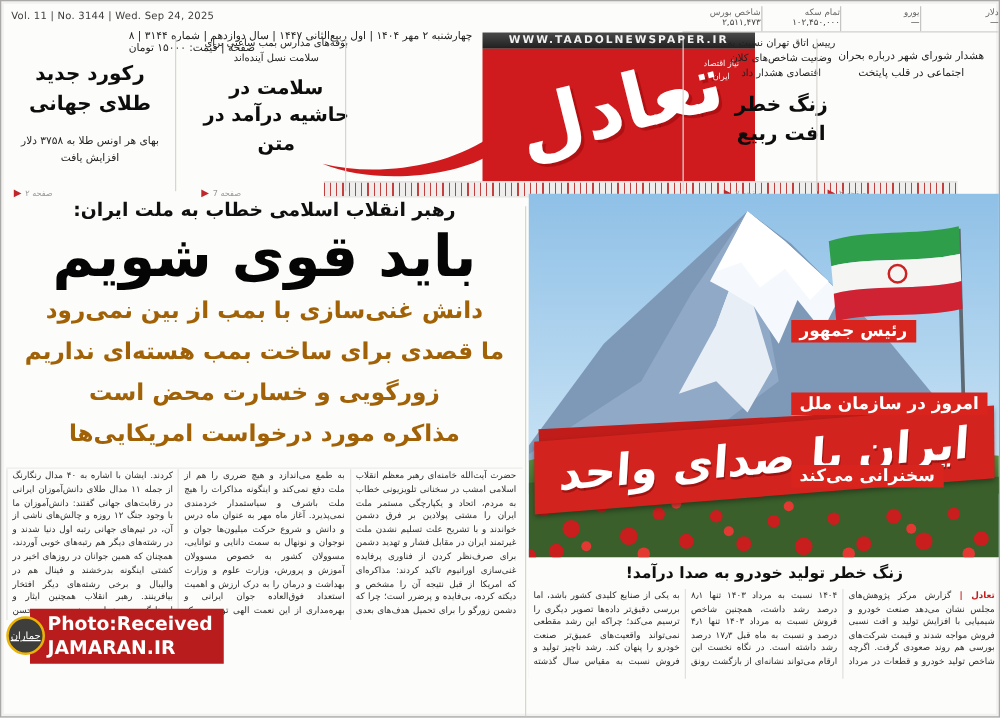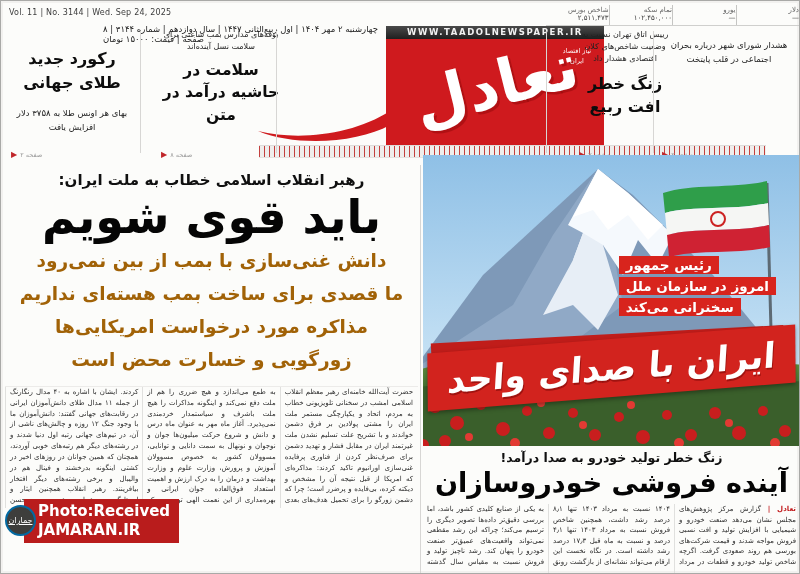--- a/index.html
+++ b/index.html
@@ -38,40 +38,40 @@
   .story{position:absolute;top:26px;height:132px;direction:rtl;text-align:center;}
   .story .kick{font-size:8px;line-height:1.5;color:#222;font-weight:500;}
   .story .hl{font-weight:900;color:#0d0d0d;}
   .story .sub{font-size:8.5px;line-height:1.6;color:#222;}
   .marker{position:absolute;bottom:2px;left:4px;display:flex;align-items:center;gap:3px;direction:ltr;}
   .marker .tri{color:#c0262a;font-size:8px;line-height:1;}
   .marker .pg{font-size:6.5px;color:#999;direction:rtl;}
   .vdiv{position:absolute;width:1px;background:#d7d6d4;}
 
   
-  .lead{position:absolute;left:2px;top:162px;width:413px;direction:rtl;text-align:center;}
+  .lead{position:absolute;left:2px;top:150px;width:413px;direction:rtl;text-align:center;}
   .lead .kick{font-size:15px;font-weight:700;margin-top:6px;color:#101010;}
   .lead .hl{font-size:46px;font-weight:900;line-height:1.2;margin-top:1px;color:#050505;letter-spacing:-1px;}
   .lead .deck div{font-size:18.5px;font-weight:700;line-height:1.78;color:#a16207;}
   .lead .body{margin-top:9px;height:122px;overflow:hidden;column-count:3;column-gap:9px;
               column-rule:1px solid #e0e0de;font-size:7px;line-height:1.55;text-align:justify;color:#2b2b2b;
               padding:0 5px;border-top:1px solid #eceBe9;}
   .redb{color:#c21d1f;font-weight:bold;}
 
   
   .credit{position:absolute;left:0px;top:334px;display:flex;align-items:center;z-index:5;direction:ltr;}
-  .credit .circ{width:31px;height:31px;border-radius:50%;background:#3e3e3c;border:2px solid #0369a1;color:#fff;
+  .credit .circ{width:31px;height:31px;border-radius:50%;background:#3e3e3c;border:2px solid #eab308;color:#fff;
                 display:flex;align-items:center;justify-content:center;font-size:8px;z-index:2;text-decoration:underline;}
   .credit .txt{background:#b91c1c;color:#fff;font-size:15px;font-weight:bold;line-height:1.25;
                padding:3px 9px 3px 14px;margin-left:-12px;direction:ltr;text-align:left;}
 
   
   .photo{position:absolute;left:420px;top:152px;width:377px;height:291px;overflow:hidden;background:#9fc8e8;}
   .photo svg{position:absolute;inset:0;}
-  .pkicker{position:absolute;right:24px;top:98px;display:flex;flex-direction:column;align-items:flex-end;direction:rtl;z-index:4;}
+  .pkicker{position:absolute;right:10px;top:98px;display:flex;flex-direction:column;align-items:flex-end;direction:rtl;z-index:4;gap:37px;}
   .pkicker div{background:#d8241d;color:#fff;font-size:13.5px;font-weight:700;padding:1px 7px;margin-top:3px;white-space:nowrap;}
   .banner{position:absolute;left:4px;right:4px;top:184px;height:58px;transform:rotate(-4.5deg);z-index:3;}
   .banner .bg{position:absolute;inset:0;background:#d2231e;transform:skewX(-4deg);box-shadow:0 2px 4px rgba(0,0,0,.35);}
   .banner .bg2{position:absolute;left:6px;right:10px;top:-5px;height:14px;background:#c01d1a;transform:rotate(1.5deg);}
   .banner .tx{position:absolute;inset:0;display:flex;align-items:center;justify-content:center;color:#fff;
               font-size:35px;font-weight:900;direction:rtl;transform:skewX(-8deg);
               text-shadow:1px 2px 0 rgba(100,0,0,.45);}
 
   
   .auto{position:absolute;left:420px;top:447px;width:377px;direction:rtl;text-align:center;}
@@ -135,21 +135,21 @@
       <span class="tri">▶</span>
       <span class="pg fa">صفحه ۷</span>
     </div>
   </div>
 
   <div class="story fa" style="left:154px;width:128px;">
     <div class="kick">بوفه‌های مدارس بمب ساعتی برای سلامت نسل آینده‌اند</div>
     <div class="hl" style="font-size:15.5px;line-height:1.45;margin-top:6px;">سلامت در حاشیه درآمد در متن</div>
     <div class="marker">
       <span class="tri">▶</span>
-      <span class="pg fa">صفحه ۸</span>
+      <span class="pg fa">صفحه 7</span>
     </div>
   </div>
 
   <div class="story fa" style="left:4px;width:130px;">
     <div class="hl" style="font-size:16px;line-height:1.5;margin-top:18px;">رکورد جدید طلای جهانی</div>
     <div class="sub" style="margin-top:12px;">بهای هر اونس طلا به ۳۷۵۸ دلار افزایش یافت</div>
     <div class="marker">
       <span class="tri">▶</span>
       <span class="pg fa">صفحه ۲</span>
     </div>
@@ -160,22 +160,22 @@
   <div class="vdiv" style="left:543px;top:28px;height:122px;"></div>
   <div class="vdiv" style="left:650px;top:28px;height:122px;"></div>
   <div class="vdiv" style="left:417px;top:162px;height:408px;"></div>
 
   <div class="lead fa">
     <div class="kick">رهبر انقلاب اسلامی خطاب به ملت ایران:</div>
     <div class="hl">باید قوی شویم</div>
     <div class="deck">
       <div>دانش غنی‌سازی با بمب از بین نمی‌رود</div>
       <div>ما قصدی برای ساخت بمب هسته‌ای نداریم</div>
+      <div>زورگویی و خسارت محض است</div>
       <div>مذاکره مورد درخواست امریکایی‌ها</div>
-      <div>زورگویی و خسارت محض است</div>
     </div>
     <div class="body">
       <span>حضرت آیت‌الله خامنه‌ای رهبر معظم انقلاب اسلامی امشب در سخنانی تلویزیونی خطاب به مردم، اتحاد و یکپارچگی مستمر ملت ایران را مشتی پولادین بر فرق دشمن خواندند و با تشریح علت تسلیم نشدن ملت غیرتمند ایران در مقابل فشار و تهدید دشمن برای صرف‌نظر کردن از فناوری پرفایده غنی‌سازی اورانیوم تاکید کردند: مذاکره‌ای که امریکا از قبل نتیجه آن را مشخص و دیکته کرده، بی‌فایده و پرضرر است؛ چرا که دشمن زورگو را برای تحمیل هدف‌های بعدی به طمع می‌اندازد و هیچ ضرری را هم از ملت دفع نمی‌کند و اینگونه مذاکرات را هیچ ملت باشرف و سیاستمدار خردمندی نمی‌پذیرد.</span>
       <span>آغاز ماه مهر به عنوان ماه درس و دانش و شروع حرکت میلیون‌ها جوان و نوجوان و نونهال به سمت دانایی و توانایی، مسوولان کشور به خصوص مسوولان آموزش و پرورش، وزارت علوم و وزارت بهداشت و درمان را به درک ارزش و اهمیت استعداد فوق‌العاده جوان ایرانی و بهره‌مداری از این نعمت الهی توصیه موکد کردند. ایشان با اشاره به ۴۰ مدال رنگارنگ از جمله ۱۱ مدال طلای دانش‌آموزان ایرانی در رقابت‌های جهانی گفتند: دانش‌آموزان ما با وجود جنگ ۱۲ روزه و چالش‌های ناشی از آن، در تیم‌های جهانی رتبه اول دنیا شدند و در رشته‌های دیگر هم رتبه‌های خوبی آوردند، همچنان که همین جوانان در روزهای اخیر در کشتی اینگونه</span>
       <span>بدرخشند و فینال هم در والیبال و برخی رشته‌های دیگر افتخار بیافرینند. رهبر انقلاب همچنین ایثار و ایستادگی و شهادت شهید سید حسن نصرالله آن مجاهد کبیر را ثروتی عظیم برای دنیای اسلام و تشیع و لبنان برشمردند و گفتند: ثروتی که سید حسن نصرالله ایجاد کرد از جمله حزب‌الله باقی و دنباله‌دار است و نباید از این ثروت مهم در لبنان و غیر لبنان غفلت کرد. حضرت آیت‌الله خامنه‌ای با گرامیداشت یاد سرداران، دانشمندان و سایر شهیدان جنگ ۱۲ روزه به خانواده‌های آنان صمیمانه و از عمق</span>
     </div>
     <div class="credit">
       <div class="circ fa">جماران</div>
       <div class="txt">
         <div>Photo:Received</div>
@@ -255,21 +255,20 @@
     </div>
     <div class="banner">
       <div class="bg2"></div>
       <div class="bg"></div>
       <div class="tx fa">ایران با صدای واحد</div>
     </div>
   </div>
 
   <div class="auto fa">
     <div class="kick">زنگ خطر تولید خودرو به صدا درآمد!</div>
-    <div class="hl">آینده فروشی خودروسازان</div>
     <div class="body">
       <span><b class="redb">تعادل |</b><span> گزارش مرکز پژوهش‌های مجلس نشان می‌دهد صنعت خودرو و شیمیایی با افزایش تولید و افت نسبی فروش مواجه شدند و قیمت شرکت‌های بورسی هم روند صعودی گرفت. اگرچه شاخص تولید خودرو و قطعات در مرداد ۱۴۰۴ نسبت به مرداد ۱۴۰۳ تنها ۸٫۱ درصد رشد داشت، همچنین</span></span>
       <span>شاخص فروش نسبت به مرداد ۱۴۰۳ تنها ۴٫۱ درصد و نسبت به ماه قبل ۱۷٫۳ درصد رشد داشته است. در نگاه نخست این ارقام می‌تواند نشانه‌ای از بازگشت رونق به یکی از صنایع کلیدی کشور باشد، اما بررسی دقیق‌تر داده‌ها تصویر دیگری را ترسیم می‌کند؛ چراکه این رشد مقطعی نمی‌تواند واقعیت‌های عمیق‌تر صنعت خودرو</span>
       <span><span>را پنهان کند. رشد ناچیز تولید و فروش نسبت به مقیاس سال گذشته نشان می‌دهد صنعت خودرو و قطعات هنوز نتوانسته از رکود ساختاری خود عبور کند؛ به عبارتی آنچه امروز به عنوان افزایش شاخص گزارش می‌شود بیشتر ناشی از مقایسه با تراز ماه و تغییرات کوتاه‌مدت است. </span></span>
     </div>
   </div>
 
  </div>
 </div>
 

